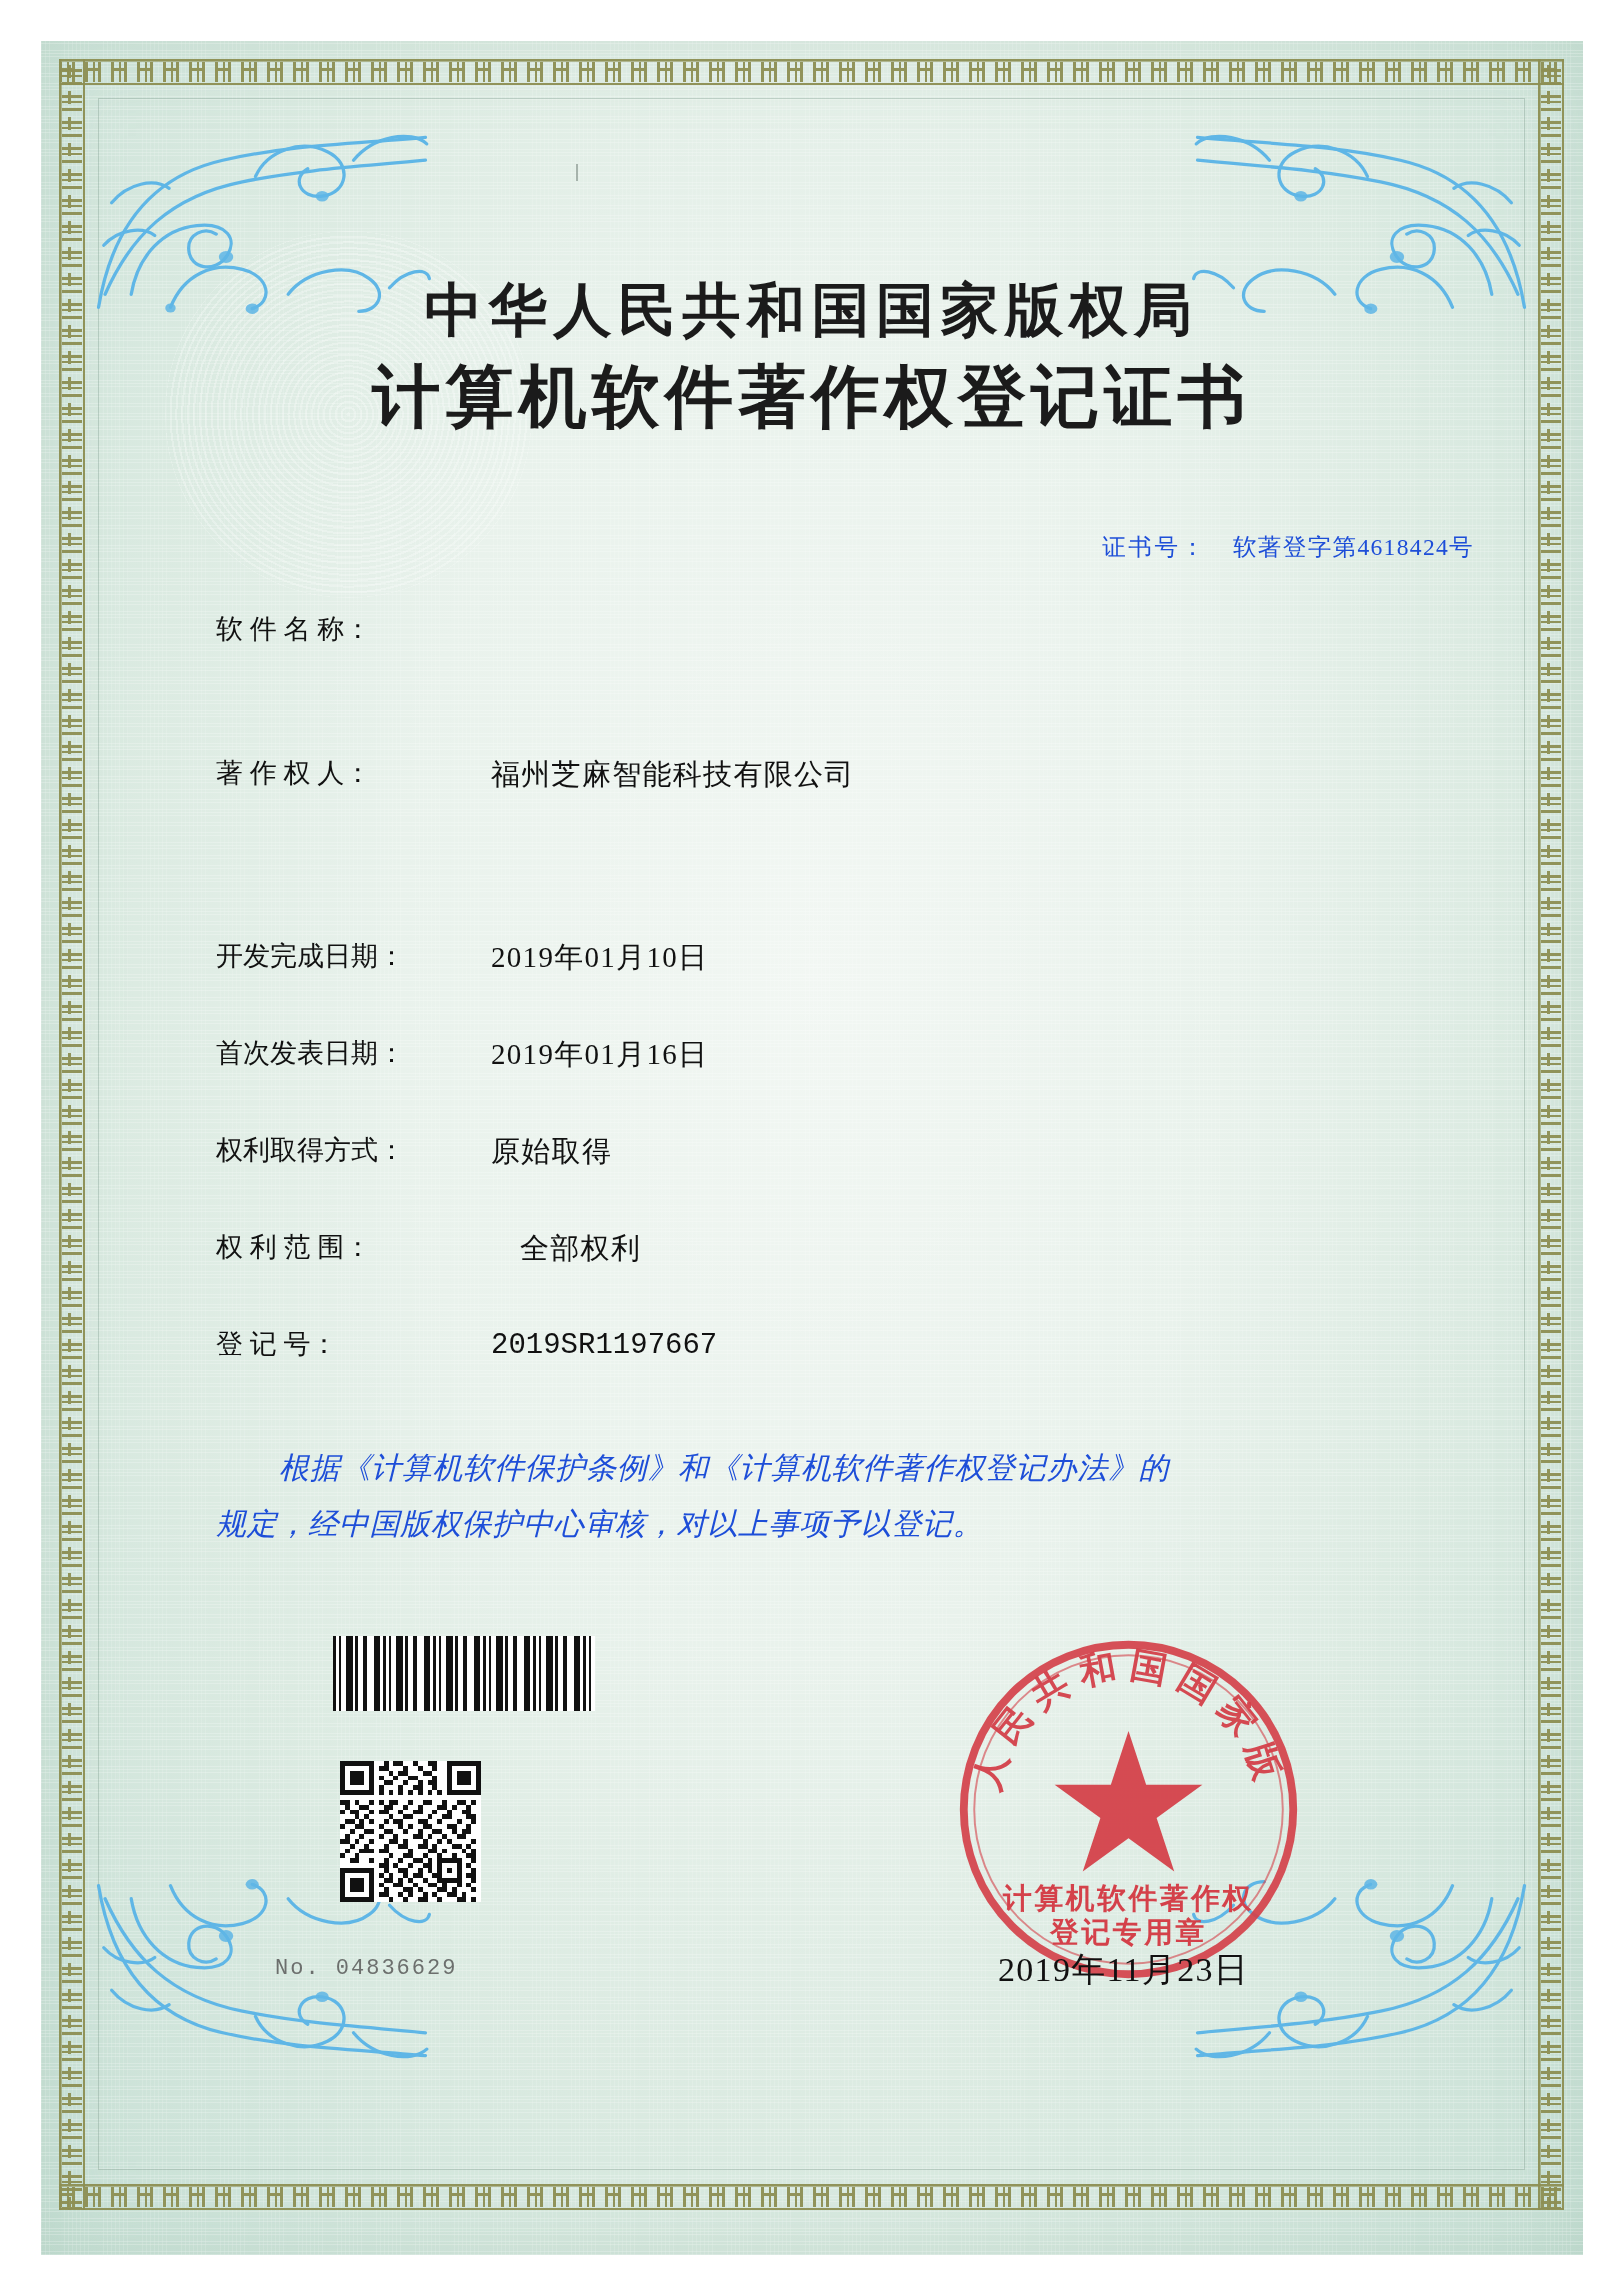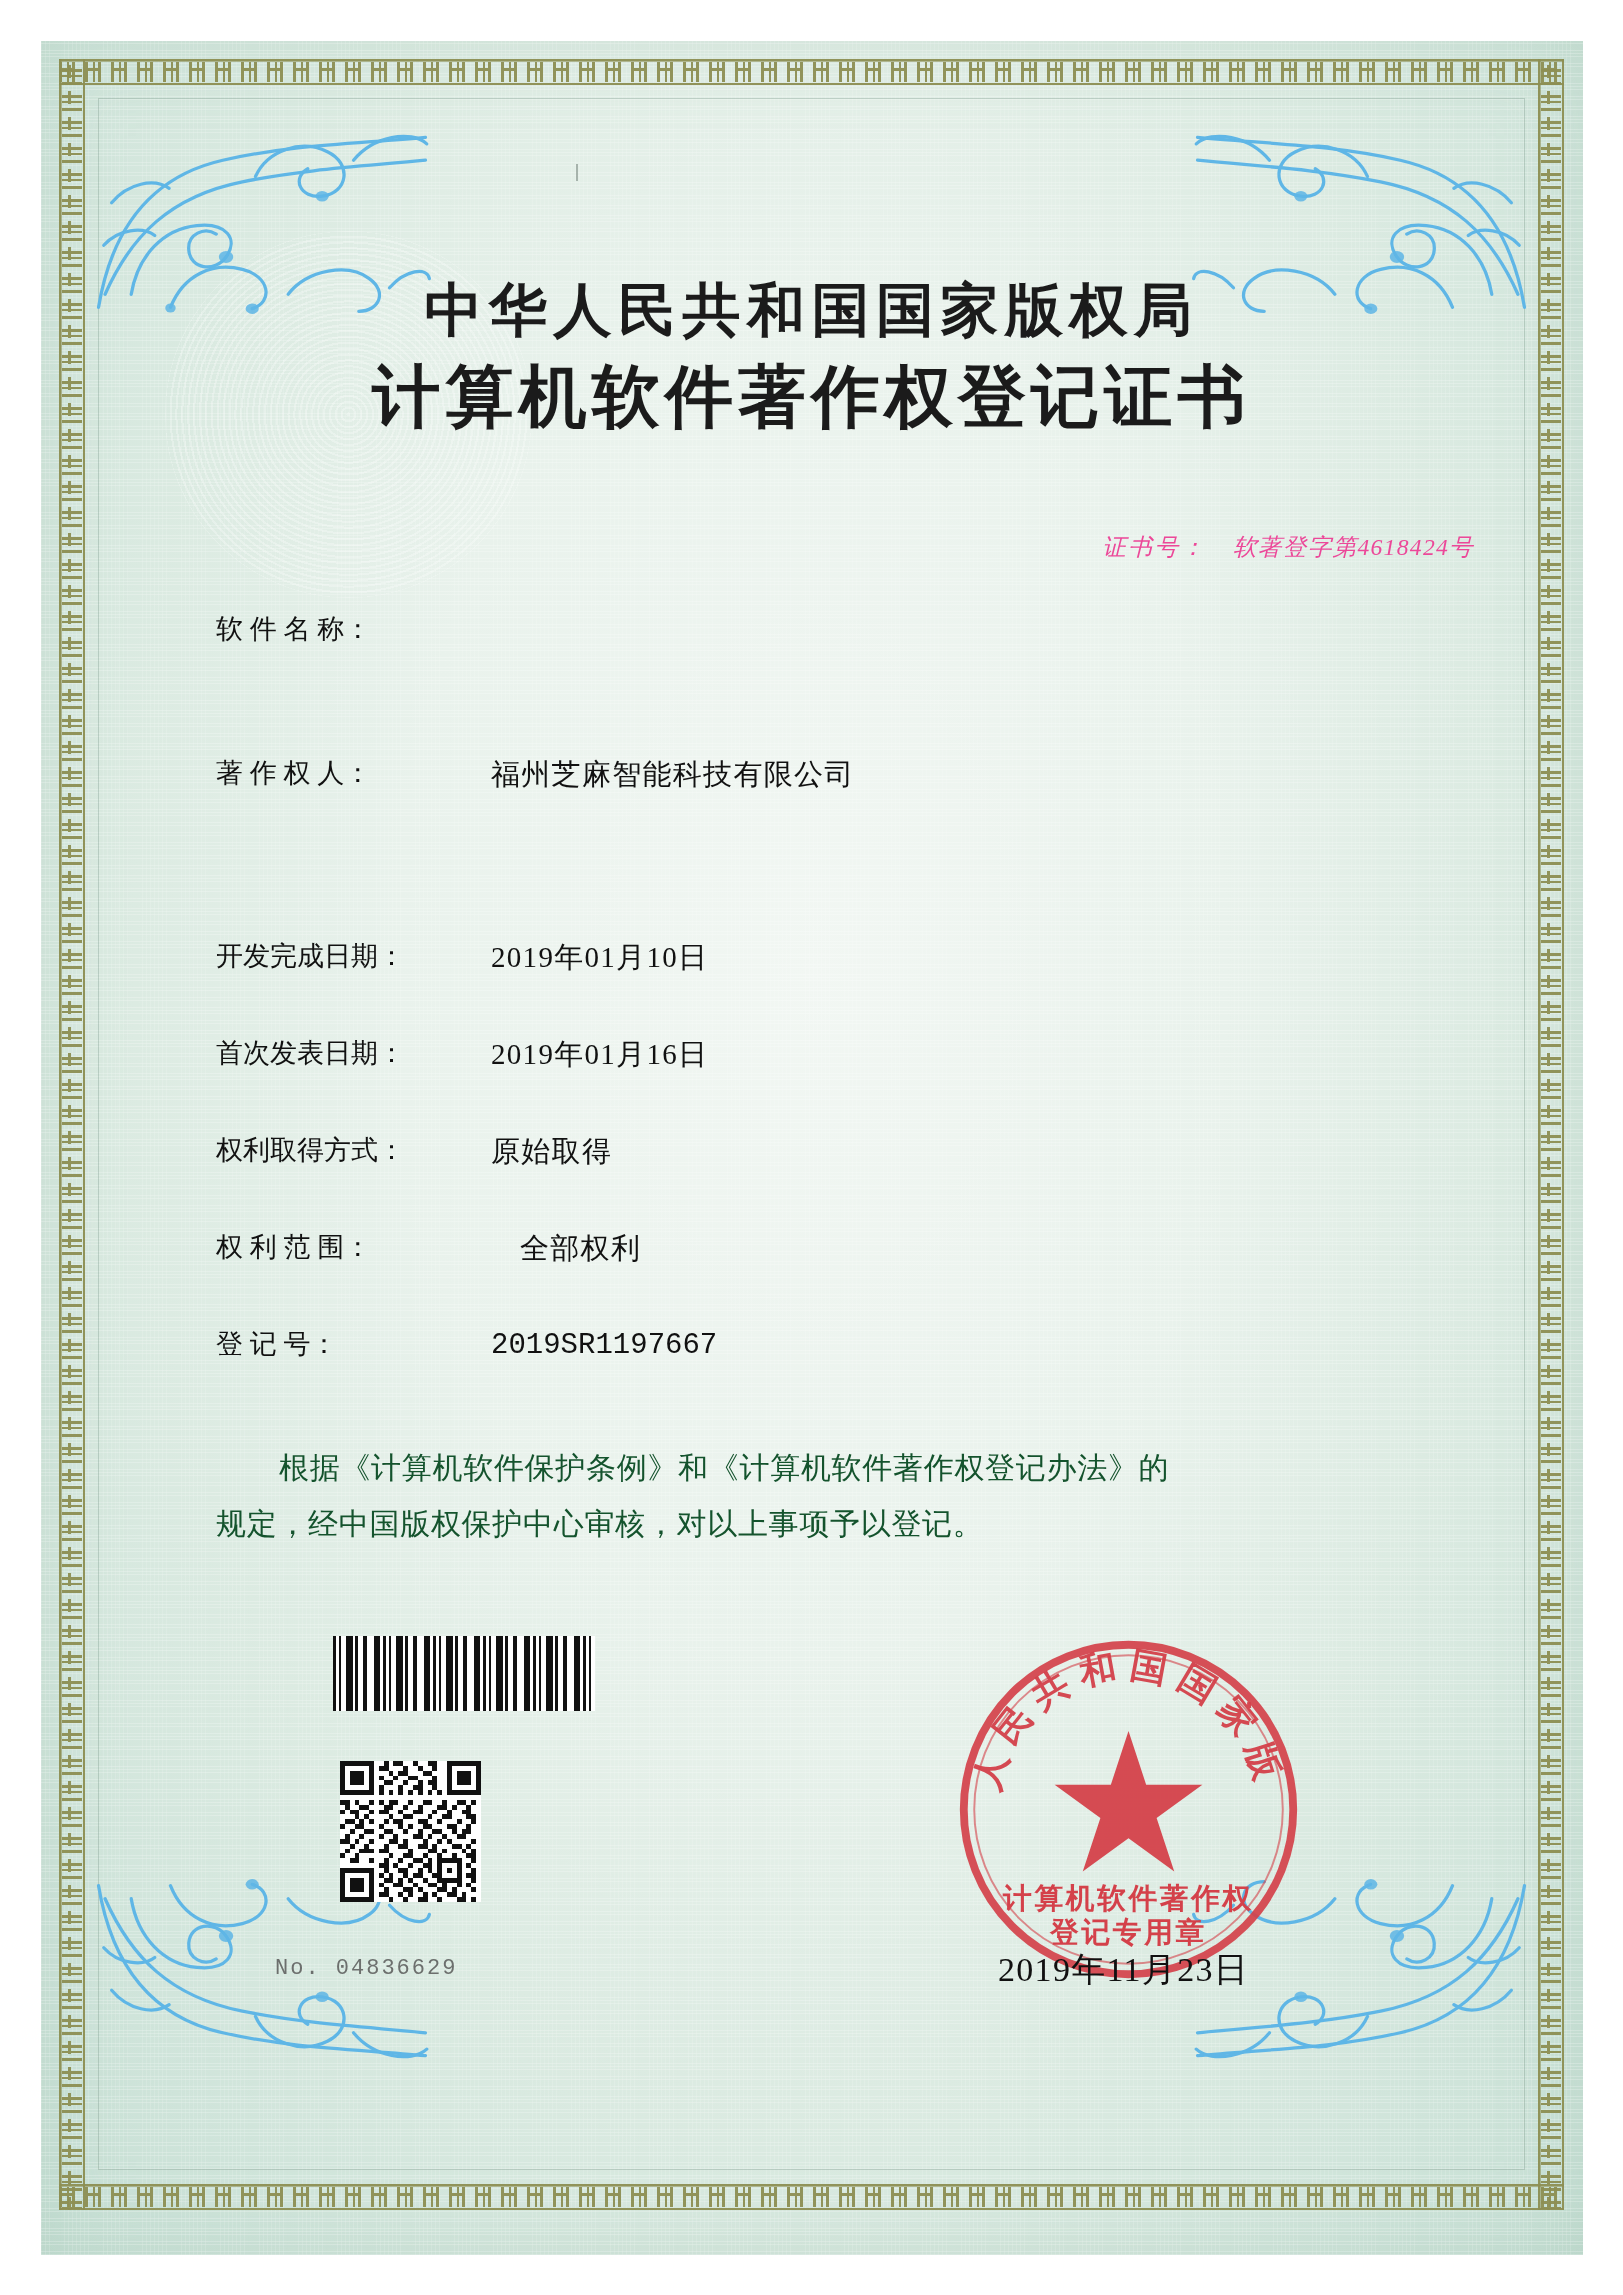--- a/index.html
+++ b/index.html
@@ -163,23 +163,22 @@
     line-height: 1.2;
     white-space: nowrap;
   }
 
   .cert-no {
     position: absolute;
     right: 149px;
     top: 531px;
     font-size: 23.6px;
     letter-spacing: 1.3px;
-    color: #ec4899;
+    color: #1d4ed8;
     white-space: nowrap;
-    font-style: italic;
   }
   .cert-no .lbl { letter-spacing: 2.6px; }
   .cert-no .val { margin-left: 26px; }
 
   
   .fields {
     position: absolute;
     left: 216px;
     top: 609px;
     width: 1244px;
@@ -222,22 +221,23 @@
   .row-reg   { position: absolute; left: 0; top: 715px; width: 1244px; }
 
   
   .statement {
     position: absolute;
     left: 216px;
     top: 1440px;
     width: 1231px;
     font-size: 30px;
     line-height: 1.85;
-    color: #14532d;
+    color: #1d4ed8;
     letter-spacing: 0.7px;
+    font-style: italic;
   }
   .statement .p1 { text-indent: 63px; }
   .statement .p2 { }
 
   
   .barcode {
     position: absolute;
     left: 333px;
     top: 1636px;
     width: 262px;

